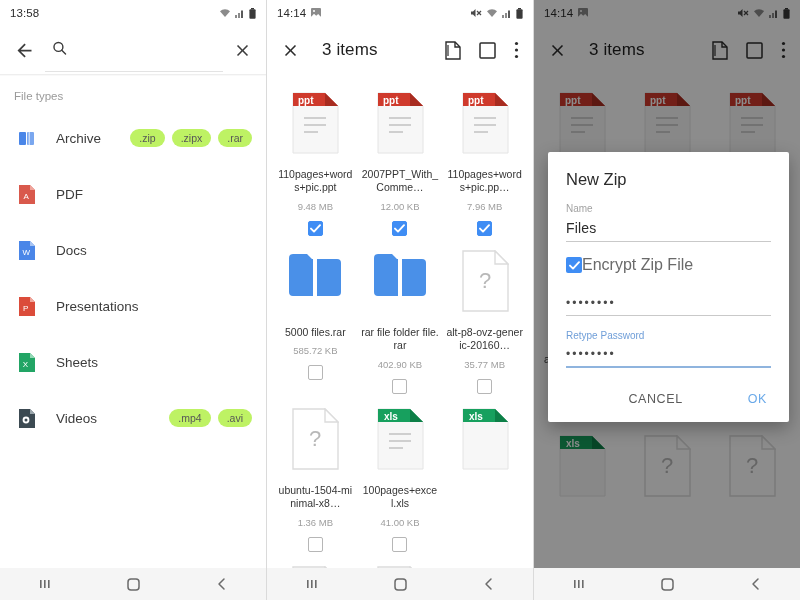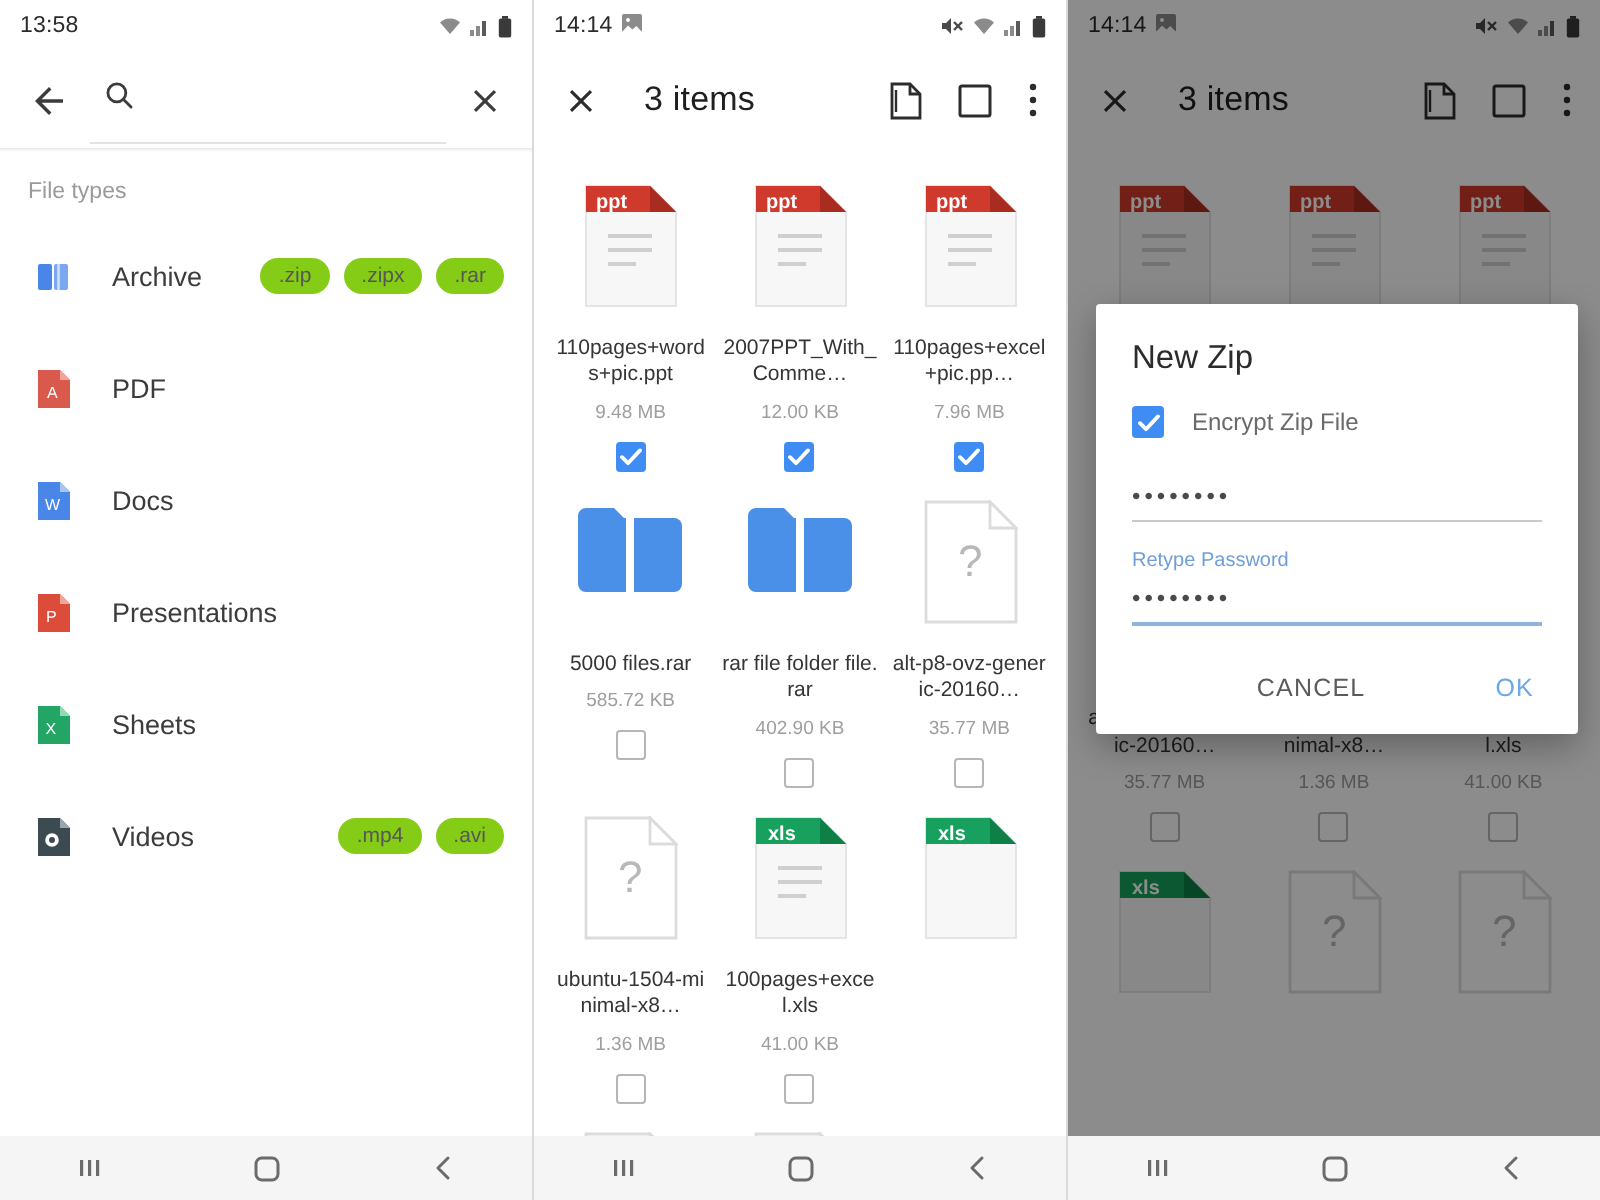--- a/index.html
+++ b/index.html
@@ -56,21 +56,21 @@
   .section-label {
     font-size: 11.5px; color: #9a9a9a; padding: 14px 14px 8px 14px;
   }
   .ft-row {
     display: flex; align-items: center; height: 56px; padding: 0 14px;
   }
   .ft-icon { width: 26px; display: flex; justify-content: center; }
   .ft-name { font-size: 13.5px; color: #3c3c3c; margin-left: 16px; }
   .chips { margin-left: auto; display: flex; gap: 7px; }
   .chip {
-    background: #84cc16; color: #575757; font-size: 10.5px;
+    background: #bef264; color: #575757; font-size: 10.5px;
     border-radius: 11px; padding: 4px 9px; line-height: 1;
   }
 
   
   .filegrid {
     display: grid; grid-template-columns: repeat(3, 1fr);
     padding: 8px 6px 0 6px;
   }
   .cell {
     display: flex; flex-direction: column; align-items: center;
@@ -114,21 +114,21 @@
   .field-label.focused { color: #6f9ed8; }
   .field-value { font-size: 14px; color: #2b2b2b; padding: 6px 0 5px 0; letter-spacing: .2px;}
   .field-value.dots { font-size: 12px; letter-spacing: 2px; color:#4a4a4a; }
   .field-line { height: 1px; background: #c9c9c9; }
   .field-line.focused { height: 1.5px; background: #8fb4de; }
   .dlg-check { display: flex; align-items: center; margin: 2px 0 16px 0; }
   .dlg-check .box {
     width: 16px; height: 16px; border-radius: 2px; background: #3f8df4;
     display: flex; align-items: center; justify-content: center;
   }
-  .dlg-check .lbl { margin-left: 14px; font-size: 12px; color: #6a6a6a; }
+  .dlg-check .lbl { font-size: 16px; color: #6a6a6a; }
   .dlg-actions {
     display: flex; justify-content: flex-end; align-items: center;
     gap: 26px; padding: 10px 4px 6px 0;
   }
   .btn-text { font-size: 12.5px; color: #5b5b5b; letter-spacing: .6px; }
   .btn-text.primary { color: #6aa9e9; margin-left: 39px; }
 </style>
 </head>
 <body>
 
@@ -404,21 +404,21 @@
           <svg width="48" height="62" viewBox="0 0 48 62">
               <path d="M2 1h32l13 13v47H2z" fill="#f7f7f7" stroke="#e4e4e4"></path>
               <path d="M2 1h32l13 13H2z" fill="#cf3a2c"></path>
               <path d="M34 1l13 13H34z" fill="#a82c20"></path>
               <text x="7" y="12" font-size="10" font-family="Liberation Sans" fill="#fff" font-weight="bold">ppt</text>
               <line x1="13" y1="26" x2="35" y2="26" stroke="#cfcfcf" stroke-width="2"></line>
               <line x1="13" y1="33" x2="35" y2="33" stroke="#cfcfcf" stroke-width="2"></line>
               <line x1="13" y1="40" x2="27" y2="40" stroke="#cfcfcf" stroke-width="2"></line>
             </svg>
         </span>
-        <span class="fname">110pages+excel+pic.pp…</span>
+        <span class="fname">110pages+words+pic.pp…</span>
         <span class="fsize">7.96 MB</span>
         <span class="cbox checked">
           <svg width="11" height="9" viewBox="0 0 11 9">
               <path d="M1 4.6L4 7.6 10 1.2" fill="none" stroke="#fff" stroke-width="1.9" stroke-linecap="round" stroke-linejoin="round"></path>
             </svg>
         </span>
       </div>
 
       <div class="cell">
         <span class="thumb">
@@ -748,20 +748,25 @@
             </svg>
         </span>
       </div>
     </div>
 
     <div class="scrim"></div>
 
     <div class="dialog">
       <div class="dlg-title">New Zip</div>
 
+      <div class="field">
+        <div class="field-label">Name</div>
+        <div class="field-value">Files</div>
+        <div class="field-line"></div>
+      </div>
 
       <div class="dlg-check">
         <span class="box">
           <svg width="11" height="9" viewBox="0 0 11 9">
               <path d="M1 4.6L4 7.6 10 1.2" fill="none" stroke="#fff" stroke-width="1.9" stroke-linecap="round" stroke-linejoin="round"></path>
             </svg>
         </span>
         <span class="lbl">Encrypt Zip File</span>
       </div>
 

